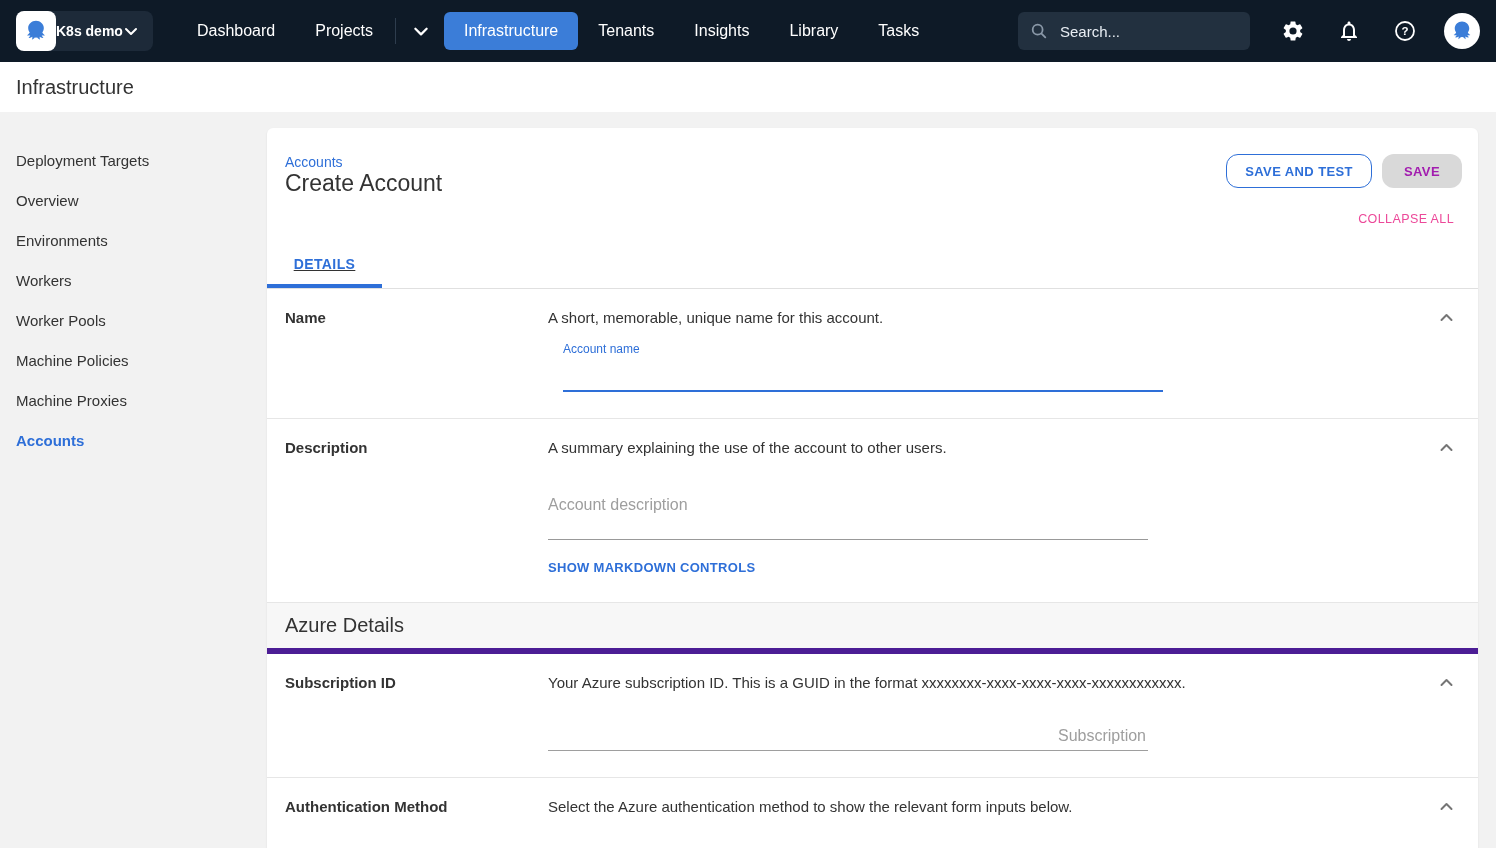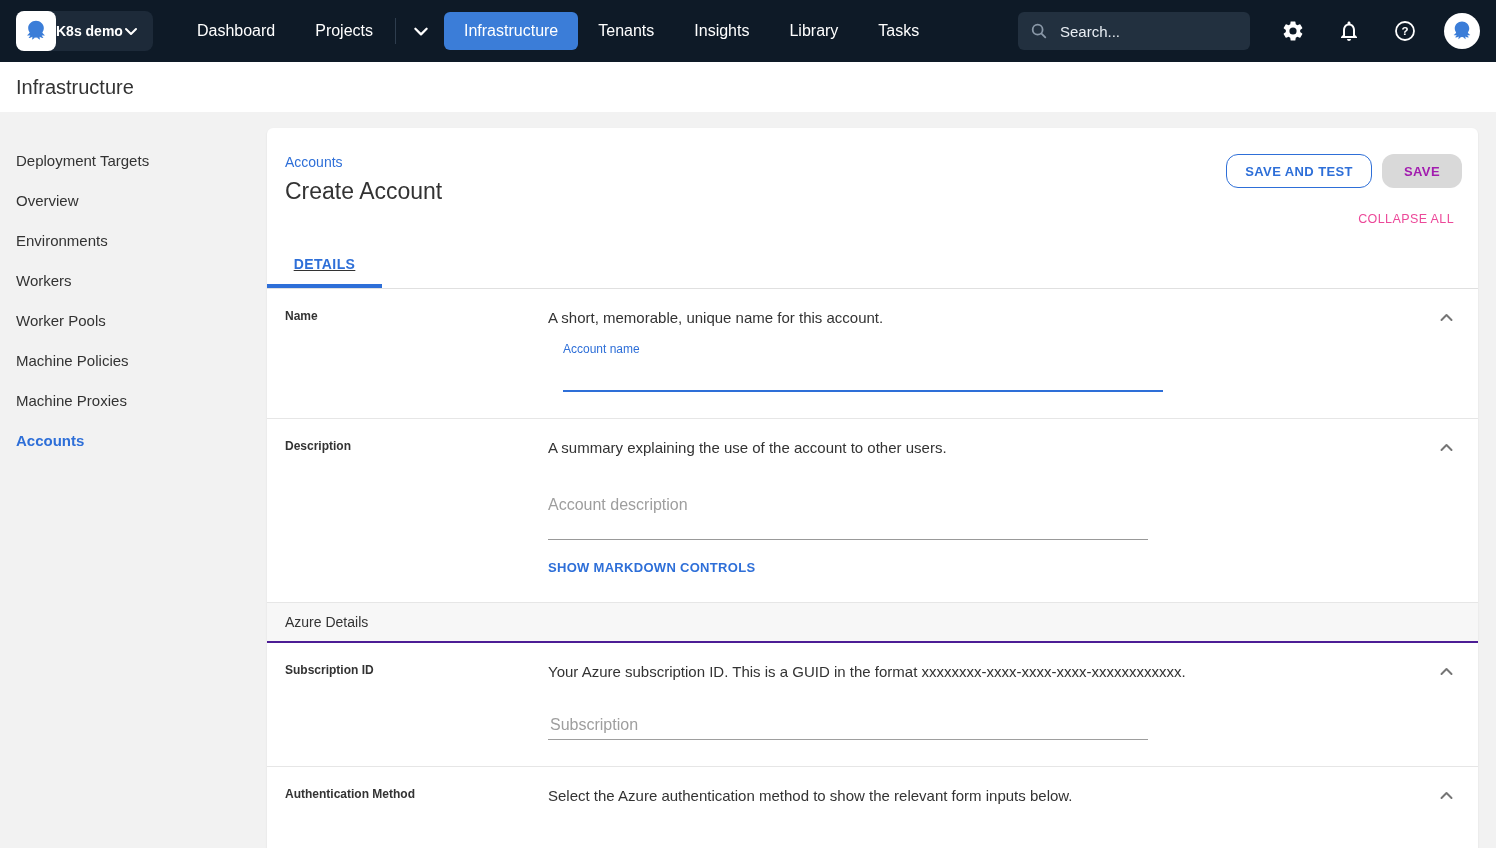--- a/index.html
+++ b/index.html
@@ -30,44 +30,44 @@
   .pagebar { height:50px; background:#fff; display:flex; align-items:center; padding-left:16px; font-size:20px; color:#333; }
   
   .page-body { display:flex; height:736px; }
   .sidebar { width:267px; flex-shrink:0; padding:28px 0 0 16px; }
   .side-item { height:40px; display:flex; align-items:center; font-size:15px; color:#333; cursor:pointer; }
   .side-item.active { color:#2e6fd8; font-weight:700; }
   .main { flex:1; margin:16px 18px 0 0; }
   .card { background:#fff; border-radius:6px 6px 0 0; min-height:720px; box-shadow:0 1px 2px rgba(0,0,0,.10); }
   .card-header { display:flex; justify-content:space-between; padding:26px 16px 0 18px; }
   .breadcrumb { color:#2e6fd8; font-size:14px; cursor:pointer; }
-  .card-title { font-size:23px; color:#333; margin-top:8px; }
+  .card-title { font-size:23px; color:#333; margin-top:0; }
   .header-right { text-align:right; }
   .btn-row { display:flex; gap:10px; justify-content:flex-end; }
   .btn { height:34px; border-radius:12px; font-weight:700; font-size:13px; letter-spacing:.4px; font-family:inherit; cursor:pointer; }
   .btn-outline { background:#fff; color:#2e6fd8; border:1px solid #2e6fd8; padding:0 18px; }
   .btn-disabled { background:#d9d9d9; color:#a21caf; border:0; padding:0 22px; cursor:default; }
   .collapse-all { margin-top:24px; margin-right:8px; color:#ec4899; font-size:12.5px; letter-spacing:.4px; cursor:pointer; }
   .tabs { margin-top:18px; border-bottom:1px solid #e0e0e0; display:flex;text-decoration:underline; }
   .tab { min-width:115px; text-align:center; color:#2e6fd8; font-weight:700; font-size:14px; letter-spacing:.4px; padding:12px 0; border-bottom:4px solid #2e6fd8; cursor:pointer; }
   
   .section { display:flex; border-bottom:1px solid #e6e6e6; padding-left:18px; }
-  .sec-label { width:263px; flex-shrink:0; padding-top:20px; font-weight:700; font-size:12px; color:#333; }
+  .sec-label { width:263px; flex-shrink:0; padding-top:20px; font-weight:700; font-size:15px; color:#333; }
   .sec-content { flex:1; padding-top:20px; padding-bottom:26px; }
   .sec-help { font-size:15px; color:#333; }
   .sec-chevron { width:64px; flex-shrink:0; display:flex; justify-content:center; align-items:flex-start; padding-top:22px; cursor:pointer; }
   .field { width:600px; margin-top:16px;margin-left:15px; }
   .float-label { font-size:12px; color:#2e6fd8; }
   .input-focused { width:100%; border:0; border-bottom:2px solid #2e6fd8; height:36px; outline:none; font-size:16px; background:transparent; font-family:inherit; }
   textarea.desc { display:block; width:600px; margin-top:40px; border:0; border-bottom:1px solid #999; height:44px; resize:none; outline:none; font-size:16px; color:#333; font-family:inherit; background:transparent; padding:0; }
   textarea.desc::placeholder { color:#9e9e9e; }
   .markdown-link { margin-top:20px; color:#2e6fd8; font-weight:700; font-size:13px; letter-spacing:.3px; cursor:pointer; display:inline-block; }
-  input.sub { display:block; width:600px; margin-top:30px; border:0; border-bottom:1px solid #9e9e9e; height:30px; outline:none; font-size:16px; background:transparent; font-family:inherit; }
+  input.sub { display:block; width:600px; margin-top:30px; border:0; border-bottom:1px solid #9e9e9e; height:30px; outline:none; font-size:16px; background:transparent; font-family:inherit;text-align:right; }
   input.sub::placeholder { color:#9e9e9e; }
-  .subheading { background:#f7f7f7; border-bottom:2px solid #4c1d95; padding:11px 0 11px 18px; font-size:14px; color:#333; }
+  .subheading { background:#f7f7f7; border-bottom:6px solid #4c1d95; padding:11px 0 11px 18px; font-size:20px; color:#333; }
   .section.auth { border-bottom:0; }
 </style>
 </head>
 <body>
 
 <div class="topbar">
   <div class="space-chip">
     <div class="space-logo">
       <svg width="28" height="28" viewBox="0 0 24 24">
           <path fill="#3b7dd8" d="M12 3.2c-3.7 0-6.7 2.8-6.7 6.3 0 1.5.55 2.8 1.3 3.8-.5 1-1.4 1.9-2.3 2.4.9.35 1.9.3 2.8-.1-.3.85-.85 1.6-1.55 2.2 1.15.3 2.4-.05 3.3-.8.15.85 0 1.75-.45 2.5 1.05-.25 2-.95 2.55-1.85.35.05.7.08 1.05.08s.7-.03 1.05-.08c.55.9 1.5 1.6 2.55 1.85-.45-.75-.6-1.65-.45-2.5.9.75 2.15 1.1 3.3.8-.7-.6-1.25-1.35-1.55-2.2.9.4 1.9.45 2.8.1-.9-.5-1.8-1.4-2.3-2.4.75-1 1.3-2.3 1.3-3.8 0-3.5-3-6.3-6.7-6.3z"></path>

